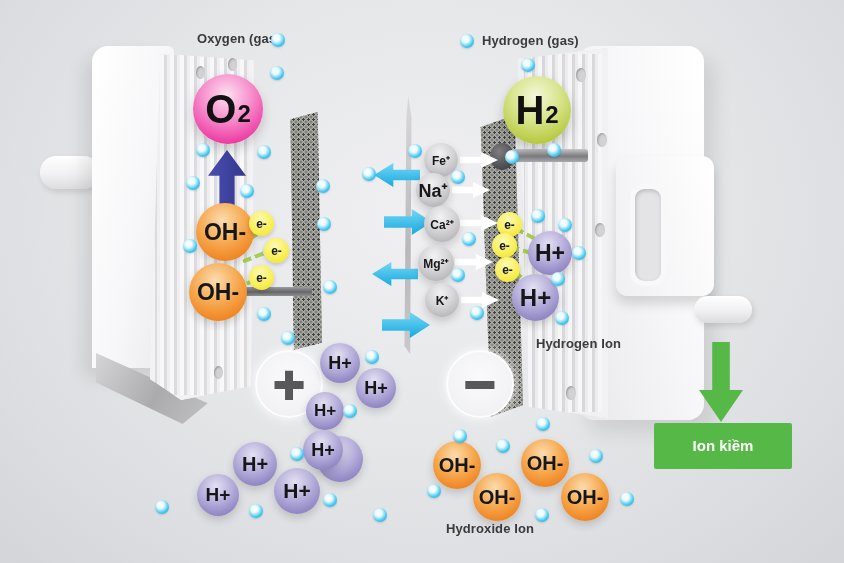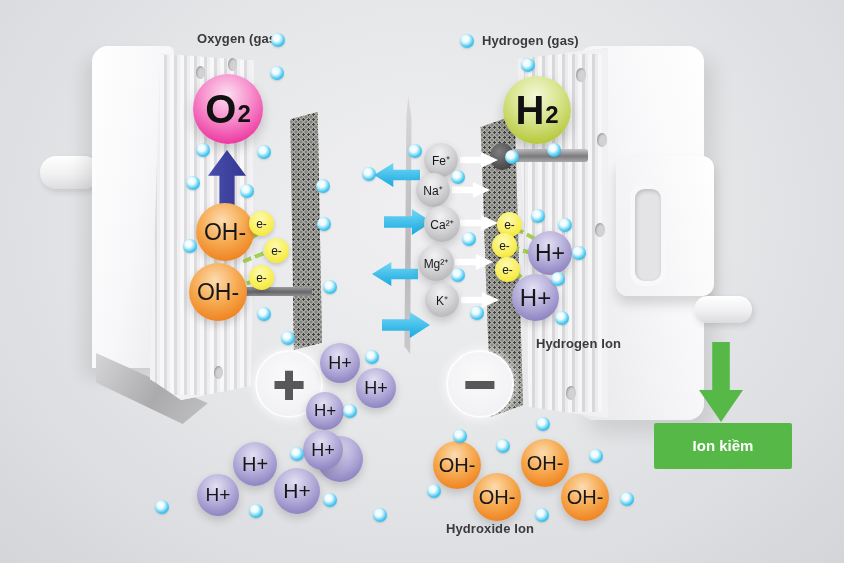--- a/index.html
+++ b/index.html
@@ -80,21 +80,21 @@
   
   .circle{display:flex;align-items:center;justify-content:center;border-radius:50%;
     font-weight:bold;color:#111;position:absolute;}
   .mol{box-shadow:0 6px 12px rgba(0,0,0,.18);}
   .mol-o2{left:193px;top:74px;width:70px;height:70px;font-size:40px;
     background:radial-gradient(circle at 48% 30%,#fde0f2 0%,#f795cf 38%,#ee3da4 78%,#e20e85 100%);}
   .mol-h2{left:503px;top:76px;width:68px;height:68px;font-size:40px;
     background:radial-gradient(circle at 48% 30%,#f4f7da 0%,#dbe693 38%,#b7ca41 78%,#9cb520 100%);}
   .sub{font-size:.6em;position:relative;top:.22em;margin-left:1px;}
   .ion{position:absolute;display:flex;align-items:center;justify-content:center;border-radius:50%;
-    font-weight:normal;color:#17171a;box-shadow:0 4px 8px rgba(0,0,0,.16);}
+    font-weight:bold;color:#17171a;box-shadow:0 4px 8px rgba(0,0,0,.16);}
   .orange{background:radial-gradient(circle at 45% 30%,#fcdcb0 0%,#f6a84e 45%,#ee7d1a 85%,#dd6f0f 100%);}
   .purple{background:radial-gradient(circle at 45% 30%,#e4e0f3 0%,#b4acd9 45%,#8b80c0 82%,#7b70b4 100%);}
   .gray{background:radial-gradient(circle at 45% 30%,#f2f2f3 0%,#d4d4d6 45%,#a7a7aa 100%);}
   .electron{background:radial-gradient(circle at 45% 32%,#fdfab2 0%,#f8ee52 60%,#eedc29 100%);
     width:25px;height:25px;font-size:12px;box-shadow:0 2px 4px rgba(0,0,0,.18);}
   .elink{position:absolute;height:4px;border-radius:2px;
     background:repeating-linear-gradient(90deg,#a8cf55 0 9px,rgba(0,0,0,0) 9px 13px);}
   .bubble{position:absolute;width:14px;height:14px;border-radius:50%;
     background:radial-gradient(circle at 40% 36%,#ffffff 0%,#eafaff 28%,#49c9f1 62%,#129cd5 100%);
     box-shadow:0 1px 2px rgba(0,0,0,.15);}
@@ -164,21 +164,21 @@
   <div class="ion electron" style="left:497px;top:212px">e-</div>
   <div class="ion electron" style="left:492px;top:233px">e-</div>
   <div class="ion electron" style="left:495px;top:257px">e-</div>
 
   <div class="abs white-r" style="left:460px;top:152px;width:38px;height:16px"></div>
   <div class="abs white-r" style="left:452px;top:182px;width:38px;height:16px"></div>
   <div class="abs white-r" style="left:460px;top:215px;width:38px;height:16px"></div>
   <div class="abs white-r" style="left:455px;top:254px;width:38px;height:16px"></div>
   <div class="abs white-r" style="left:461px;top:292px;width:38px;height:16px"></div>
   <div class="ion gray" style="left:424px;top:143px;width:34px;height:34px;font-size:12px">Fe⁺</div>
-  <div class="ion gray" style="left:416px;top:173px;width:34px;height:34px;font-size:12px">Na⁺</div>
+  <div class="ion gray" style="left:416px;top:173px;width:34px;height:34px;font-size:18px">Na⁺</div>
   <div class="ion gray" style="left:424px;top:206px;width:36px;height:36px;font-size:12px">Ca²⁺</div>
   <div class="ion gray" style="left:418px;top:245px;width:36px;height:36px;font-size:12px">Mg²⁺</div>
   <div class="ion gray" style="left:425px;top:283px;width:34px;height:34px;font-size:12px">K⁺</div>
 
   <div class="circle mol mol-o2">
     <span>O</span>
       <span class="sub">2</span>
   </div>
   <div class="circle mol mol-h2">
     <span>H</span>

